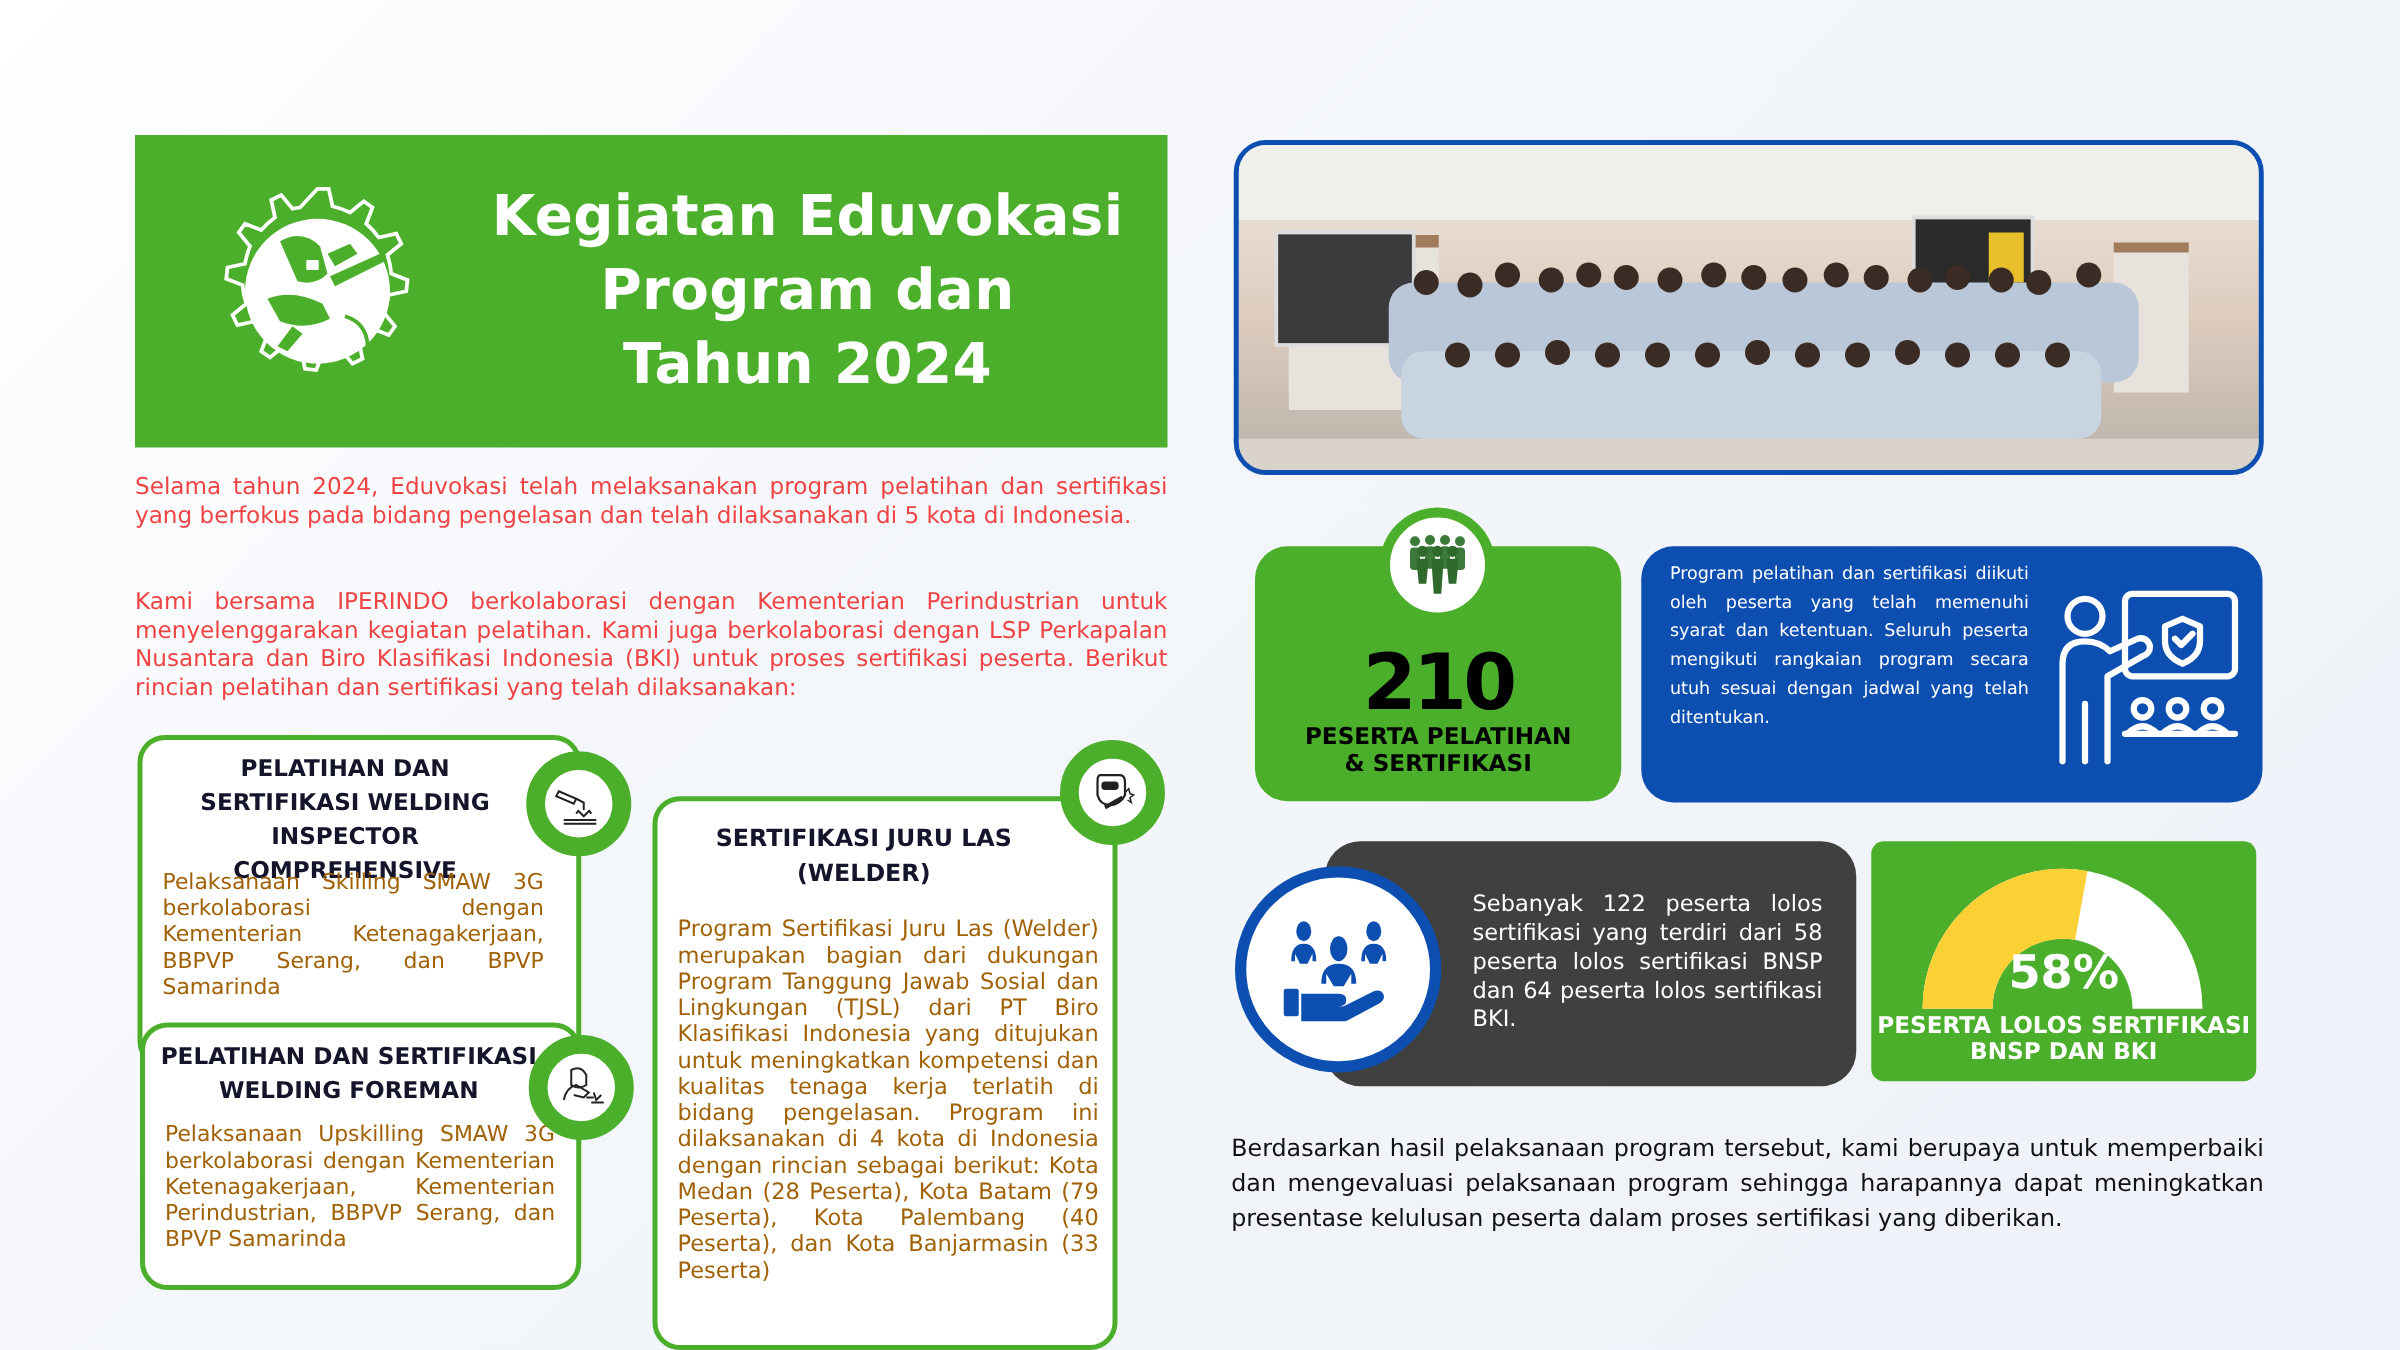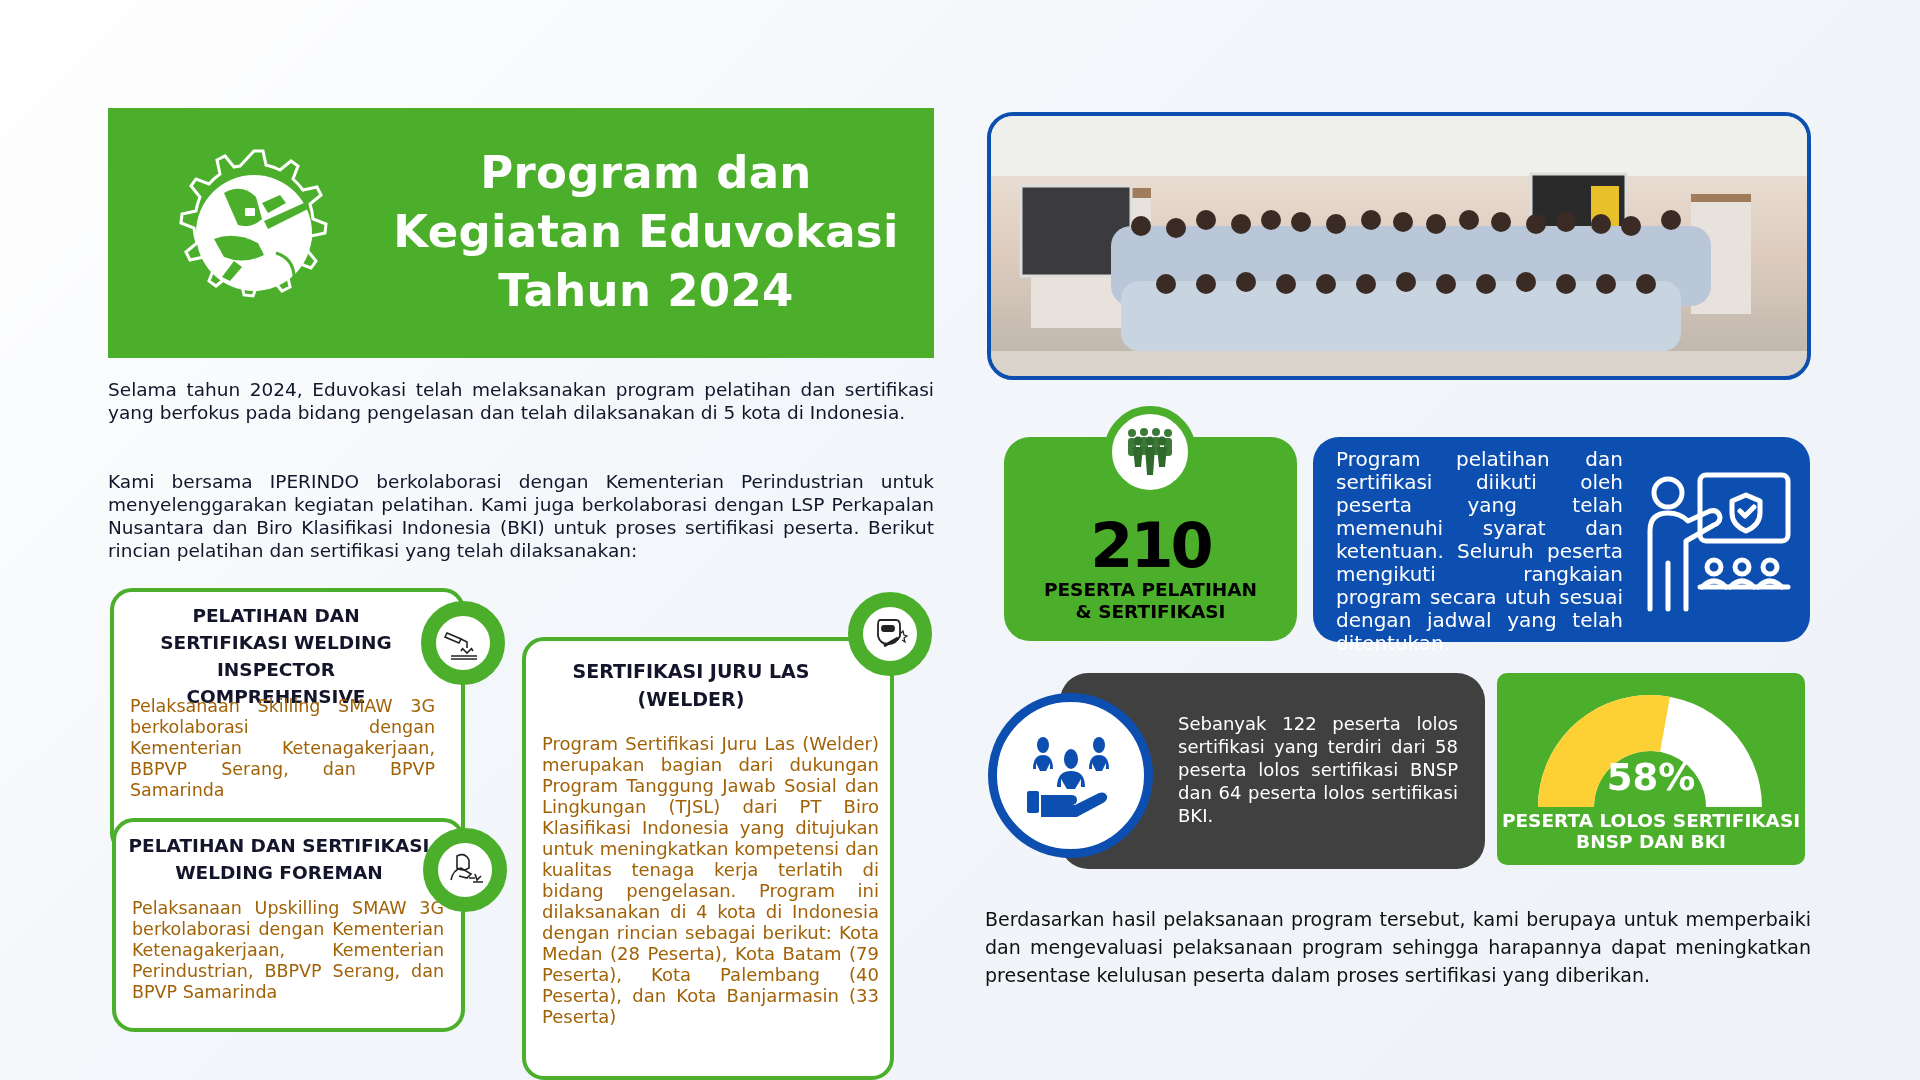--- a/index.html
+++ b/index.html
@@ -18,21 +18,21 @@
     background: #4caf2b;
   }
   .banner .logo { position: absolute; left: 56px; top: 35px; width: 180px; height: 180px; }
   .banner .title {
     position: absolute; left: 270px; right: 20px; top: 35px;
     text-align: center; color: #fff; font-weight: bold;
     font-size: 45px; line-height: 59px; letter-spacing: 0.3px;
   }
 
   .para {
-    font-size: 18.5px; line-height: 23px; text-align: justify; color: #0f172a;
+    font-size: 18.5px; line-height: 23px; text-align: justify; color: #ef4444;
   }
   .p1 { left: 108px; top: 378px; width: 826px; }
   .p2 { left: 108px; top: 470px; width: 826px; }
 
   
   .gcard {
     border: 4px solid #4caf2b; border-radius: 22px; background: #fff;
   }
   .gcard .ctitle {
     font-weight: bold; text-align: center; color: #14142b;
@@ -81,21 +81,21 @@
     left: 1104px; top: 406px; width: 92px; height: 92px; border-radius: 50%;
     background: #fff; border: 8px solid #4caf2b;
     display: flex; align-items: center; justify-content: center;
   }
 
   
   .binfo {
     left: 1313px; top: 437px; width: 497px; height: 205px;
     background: #0d4fb0; border-radius: 26px; color: #fff;
   }
-  .binfo .btext { position: absolute; left: 23px; top: 11px; width: 287px; font-size: 20px; line-height: 23px; text-align: justify; }
+  .binfo .btext { position: absolute; left: 23px; top: 11px; width: 287px; font-size: 14px; line-height: 23px; text-align: justify; }
   .binfo svg { position: absolute; left: 325px; top: 32px; width: 155px; height: 145px; }
 
   
   .bcard2 {
     left: 1060px; top: 673px; width: 425px; height: 196px;
     background: #404040; border-radius: 28px; color: #fff;
   }
   .bcard2 .btext { position: absolute; left: 118px; top: 39px; width: 280px; font-size: 18px; line-height: 23px; text-align: justify; }
   .bcircle {
     left: 988px; top: 693px; width: 165px; height: 165px; border-radius: 50%;
@@ -127,22 +127,22 @@
       <path d="M60 50 q18 -10 32 4 l6 22 q-10 10 -24 6 z"></path>
       <rect x="80" y="64" width="12" height="10" rx="2" fill="#fff" stroke="#4caf2b" stroke-width="2"></rect>
       <path d="M98 60 l18 -8 l6 8 l-18 10 z"></path>
       <path d="M100 78 l40 -18 l4 6 l-40 20 z"></path>
       <path d="M50 96 q20 -8 44 4 l6 12 q-20 10 -40 2 z"></path>
       <path d="M70 118 l-12 16 l8 4 l12 -14 z"></path>
       <path d="M112 110 q20 6 18 30" fill="none" stroke="#4caf2b" stroke-width="3"></path>
     </g>
   </svg>
   <div class="title">
+    <div>Kegiatan Eduvokasi</div>
     <div>Program dan</div>
-    <div>Kegiatan Eduvokasi</div>
     <div>Tahun 2024</div>
   </div>
 </div>
 
 <p class="abs para p1">Selama tahun 2024, Eduvokasi telah melaksanakan program pelatihan dan sertifikasi yang berfokus pada bidang pengelasan dan telah dilaksanakan di 5 kota di Indonesia.</p>
 <p class="abs para p2">Kami bersama IPERINDO berkolaborasi dengan Kementerian Perindustrian untuk menyelenggarakan kegiatan pelatihan. Kami juga berkolaborasi dengan LSP Perkapalan Nusantara dan Biro Klasifikasi Indonesia (BKI) untuk proses sertifikasi peserta. Berikut rincian pelatihan dan sertifikasi yang telah dilaksanakan:</p>
 
 <div class="abs gcard cardA">
   <div class="ctitle">PELATIHAN DAN SERTIFIKASI WELDING INSPECTOR COMPREHENSIVE</div>
   <div class="cbody">Pelaksanaan Skilling SMAW 3G berkolaborasi dengan Kementerian Ketenagakerjaan, BBPVP Serang, dan BPVP Samarinda</div>

